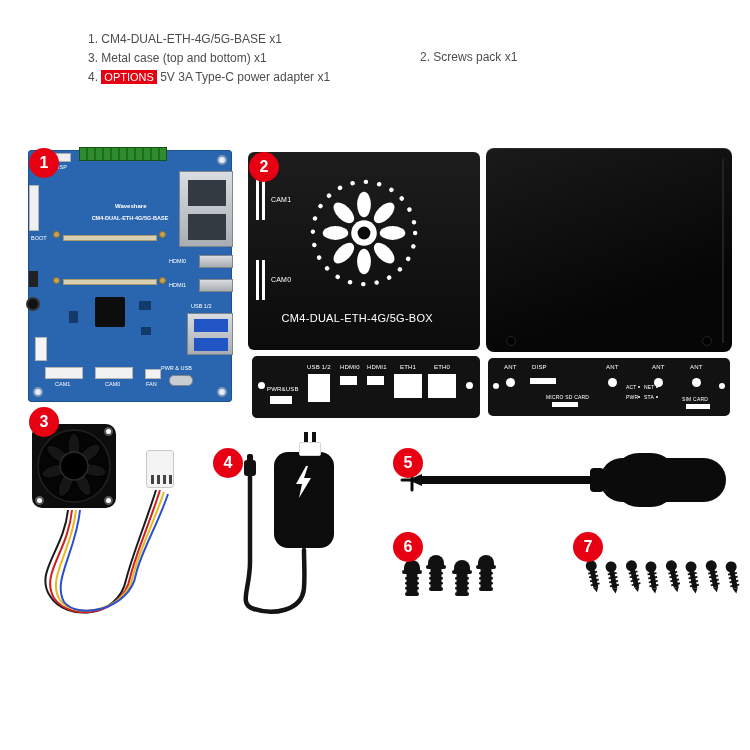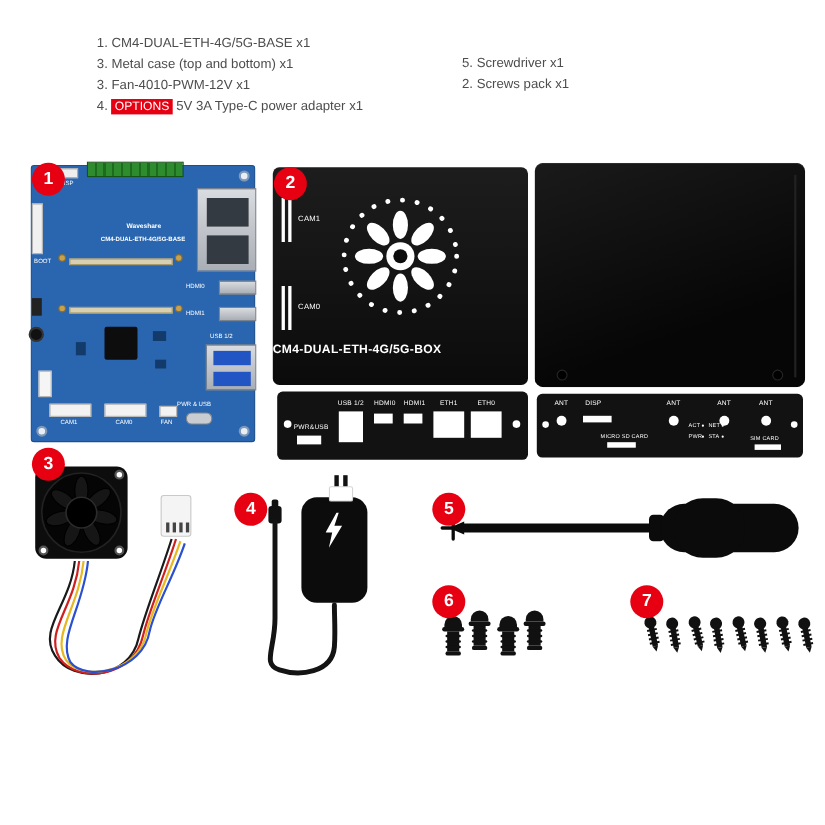--- a/index.html
+++ b/index.html
@@ -17,27 +17,25 @@
   .silver{background:linear-gradient(#d9dce0,#a9aeb5);border:1px solid #80858c}
 </style>
 </head>
 <body>
 
 <div class="abs" style="left:0;top:0;width:750px;height:750px">
 
   <div class="abs" style="left:88px;top:30px">
     <div class="list-line">1. CM4-DUAL-ETH-4G/5G-BASE x1</div>
     <div class="list-line">3. Metal case (top and bottom) x1</div>
-    <div class="list-line">3. Fan-4010-PWM-12V x1</div>
     <div class="list-line">
       <span>4. </span><span class="badge">OPTIONS</span><span> 5V 3A Type-C power adapter x1</span>
     </div>
   </div>
   <div class="abs" style="left:420px;top:48px">
-    <div class="list-line">5. Screwdriver x1</div>
     <div class="list-line">2. Screws pack x1</div>
   </div>
 
   <div class="callout abs" style="left:29px;top:148px">1</div>
   <div class="callout abs" style="left:249px;top:152px">2</div>
   <div class="callout abs" style="left:29px;top:407px">3</div>
   <div class="callout abs" style="left:213px;top:448px">4</div>
   <div class="callout abs" style="left:393px;top:448px">5</div>
   <div class="callout abs" style="left:393px;top:532px">6</div>
   <div class="callout abs" style="left:573px;top:532px">7</div>
@@ -136,21 +134,21 @@
         <g transform="rotate(270 60 60)">
             <ellipse cx="60" cy="31" rx="7" ry="13"></ellipse>
           </g>
         <g transform="rotate(315 60 60)">
             <ellipse cx="60" cy="31" rx="7" ry="13"></ellipse>
           </g>
       </g>
       <circle cx="60" cy="60" r="13" fill="#fff"></circle>
       <circle cx="60" cy="60" r="6.5" fill="#0c0c0c"></circle>
     </svg>
-    <div class="plabel" style="left:0;top:160px;width:185px;text-align:left;font-size:11px;font-weight:bold;letter-spacing:.3px">CM4-DUAL-ETH-4G/5G-BOX</div>
+    <div class="plabel" style="left:0;top:160px;width:185px;text-align:right;font-size:11px;font-weight:normal;letter-spacing:.3px">CM4-DUAL-ETH-4G/5G-BOX</div>
   </div>
 
   <div class="abs" style="left:486px;top:148px;width:246px;height:204px;background:linear-gradient(160deg,#1a1a1a,#060606 70%);border-radius:8px;border-top:1px solid #2c2c2c">
     <div class="abs" style="left:20px;bottom:6px;width:10px;height:10px;border-radius:50%;background:#000;border:1px solid #262626"></div>
     <div class="abs" style="right:20px;bottom:6px;width:10px;height:10px;border-radius:50%;background:#000;border:1px solid #262626"></div>
     <div class="abs" style="right:8px;top:10px;width:2px;height:184px;background:#222"></div>
   </div>
 
   <div class="abs" style="left:252px;top:356px;width:228px;height:62px;background:#121212;border-radius:5px">
     <div class="hole" style="left:6px;top:26px;width:7px;height:7px"></div>

